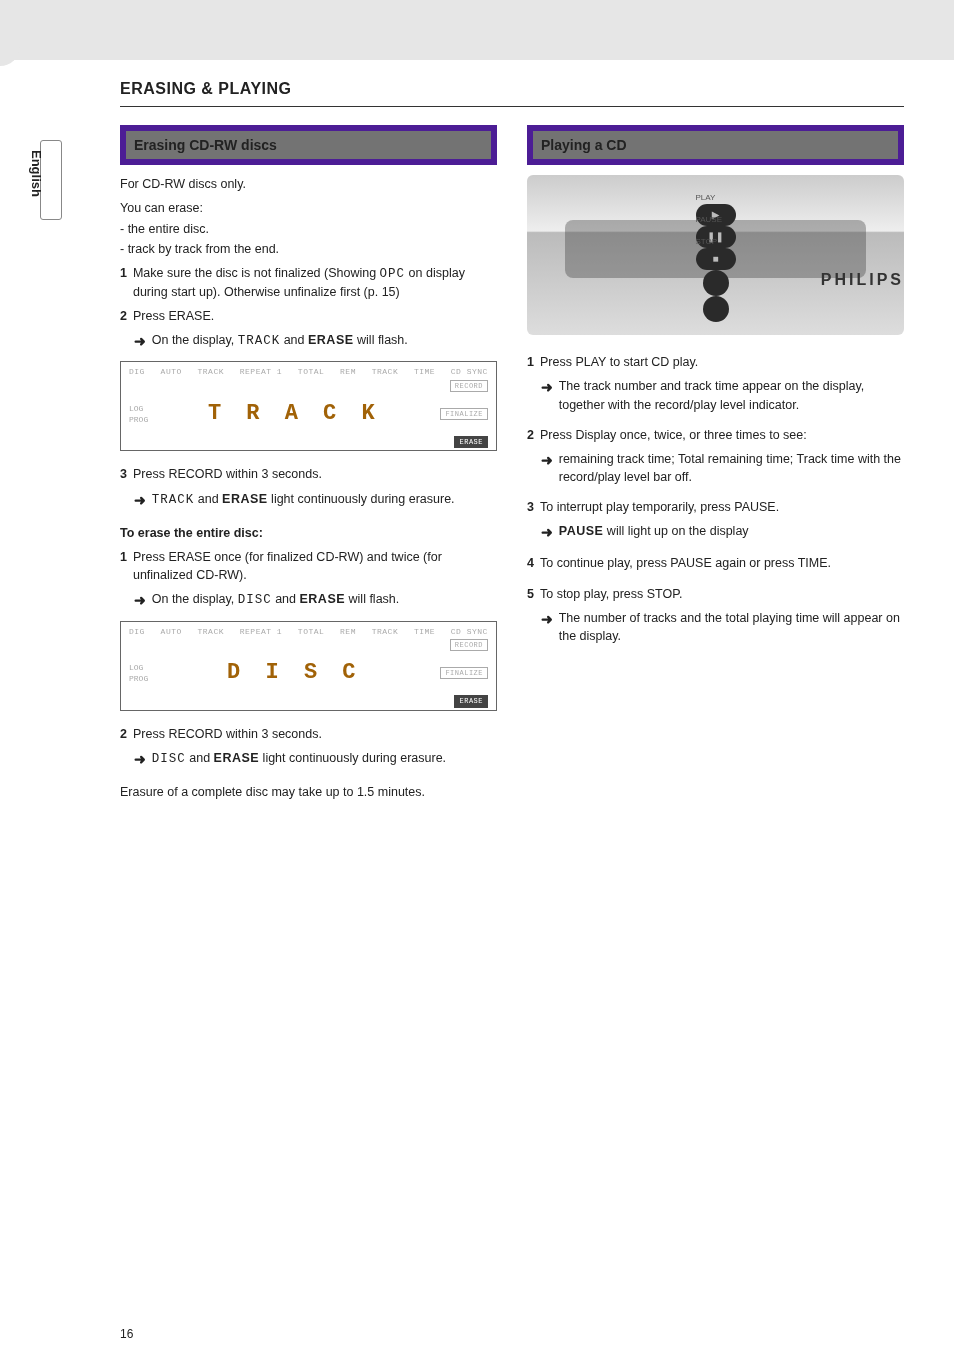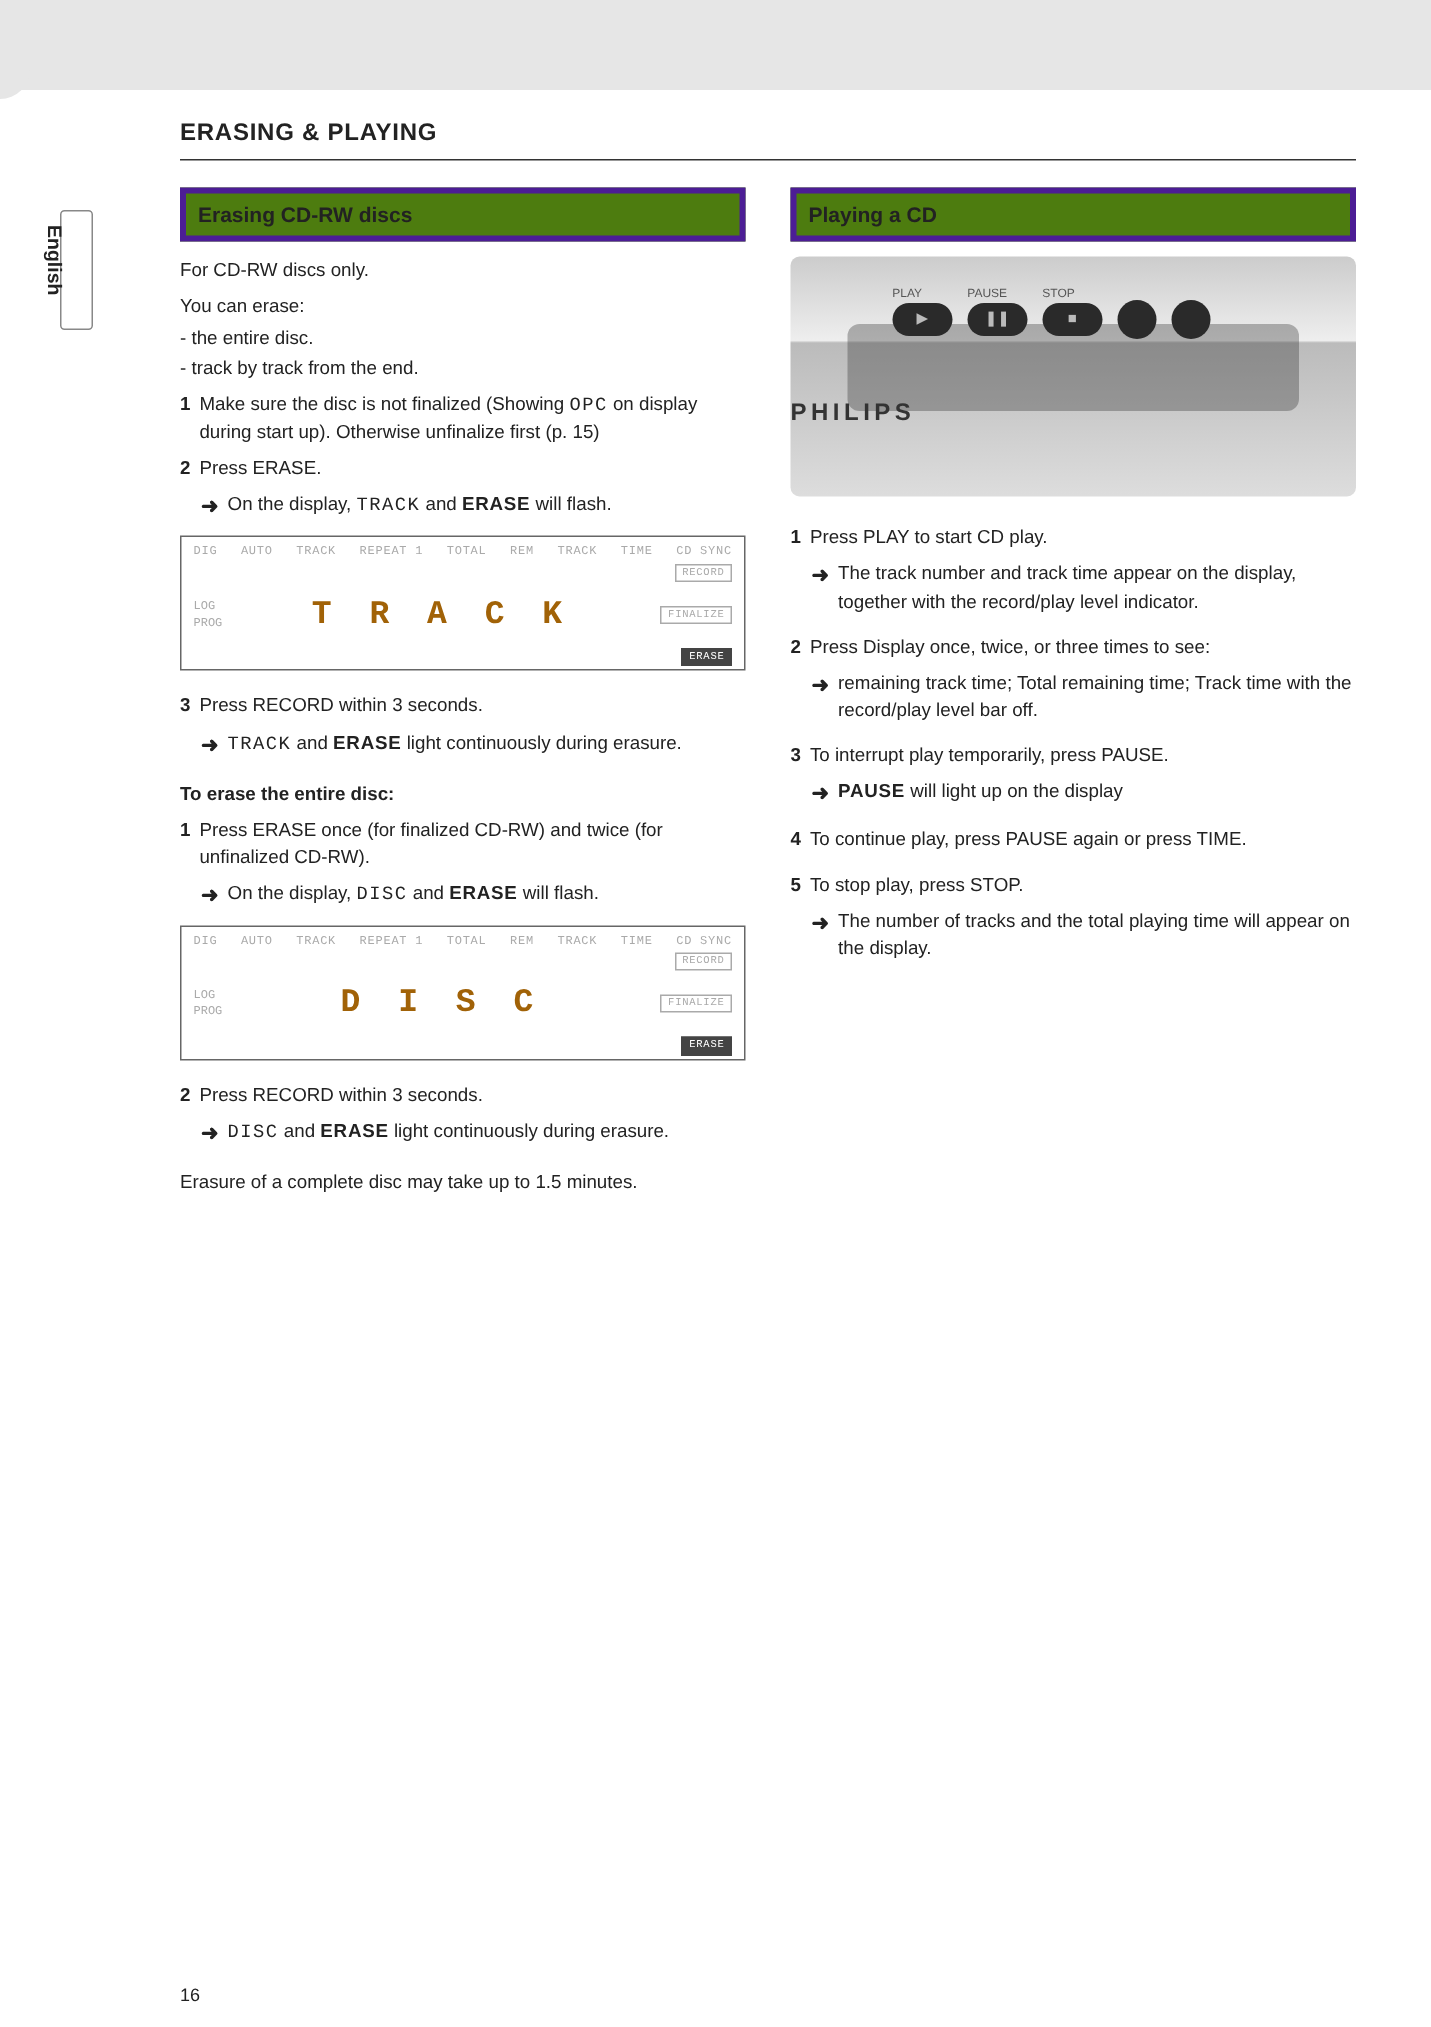--- a/index.html
+++ b/index.html
@@ -63,22 +63,22 @@
     display: flex;
     gap: 30px;
   }
   .col {
     flex: 1 1 0;
     min-width: 0;
     font-size: 12.5px;
     line-height: 1.45;
   }
   .section-bar {
-    border: 4px solid #4c1d95;
-    background: #4d7c0f;
+    border: 6px solid #4c1d95;
+    background: #737373;
     padding: 4px 8px;
     font-weight: bold;
     font-size: 14px;
     margin-bottom: 10px;
   }
   p { margin: 6px 0; }
   .tight { margin: 2px 0; }
   .sub-heading {
     font-weight: bold;
     margin-top: 14px;
@@ -175,35 +175,35 @@
     left: 10%; right: 10%; top: 28%;
     height: 36%;
     background: #333;
     border-radius: 8px;
     opacity: .35;
   }
   .device-label {
     position: absolute;
     left: 0; right: 0;
     top: 58%;
-    text-align: left;
+    text-align: right;
     font-weight: bold;
     letter-spacing: 3px;
     color: #333;
     font-size: 16px;
   }
   .device-btns {
     position: absolute;
     top: 18%;
     left: 18%;
     right: 18%;
     display: flex;
-    gap: 10px;
     justify-content: flex-start;
     align-items: center;
+    flex-direction: column;
   }
   .btn-pill {
     width: 40px; height: 22px;
     border-radius: 11px;
     background: #2a2a2a;
     color: #bbb;
     font-size: 10px;
     display: flex; align-items: center; justify-content: center;
   }
   .btn-round {

